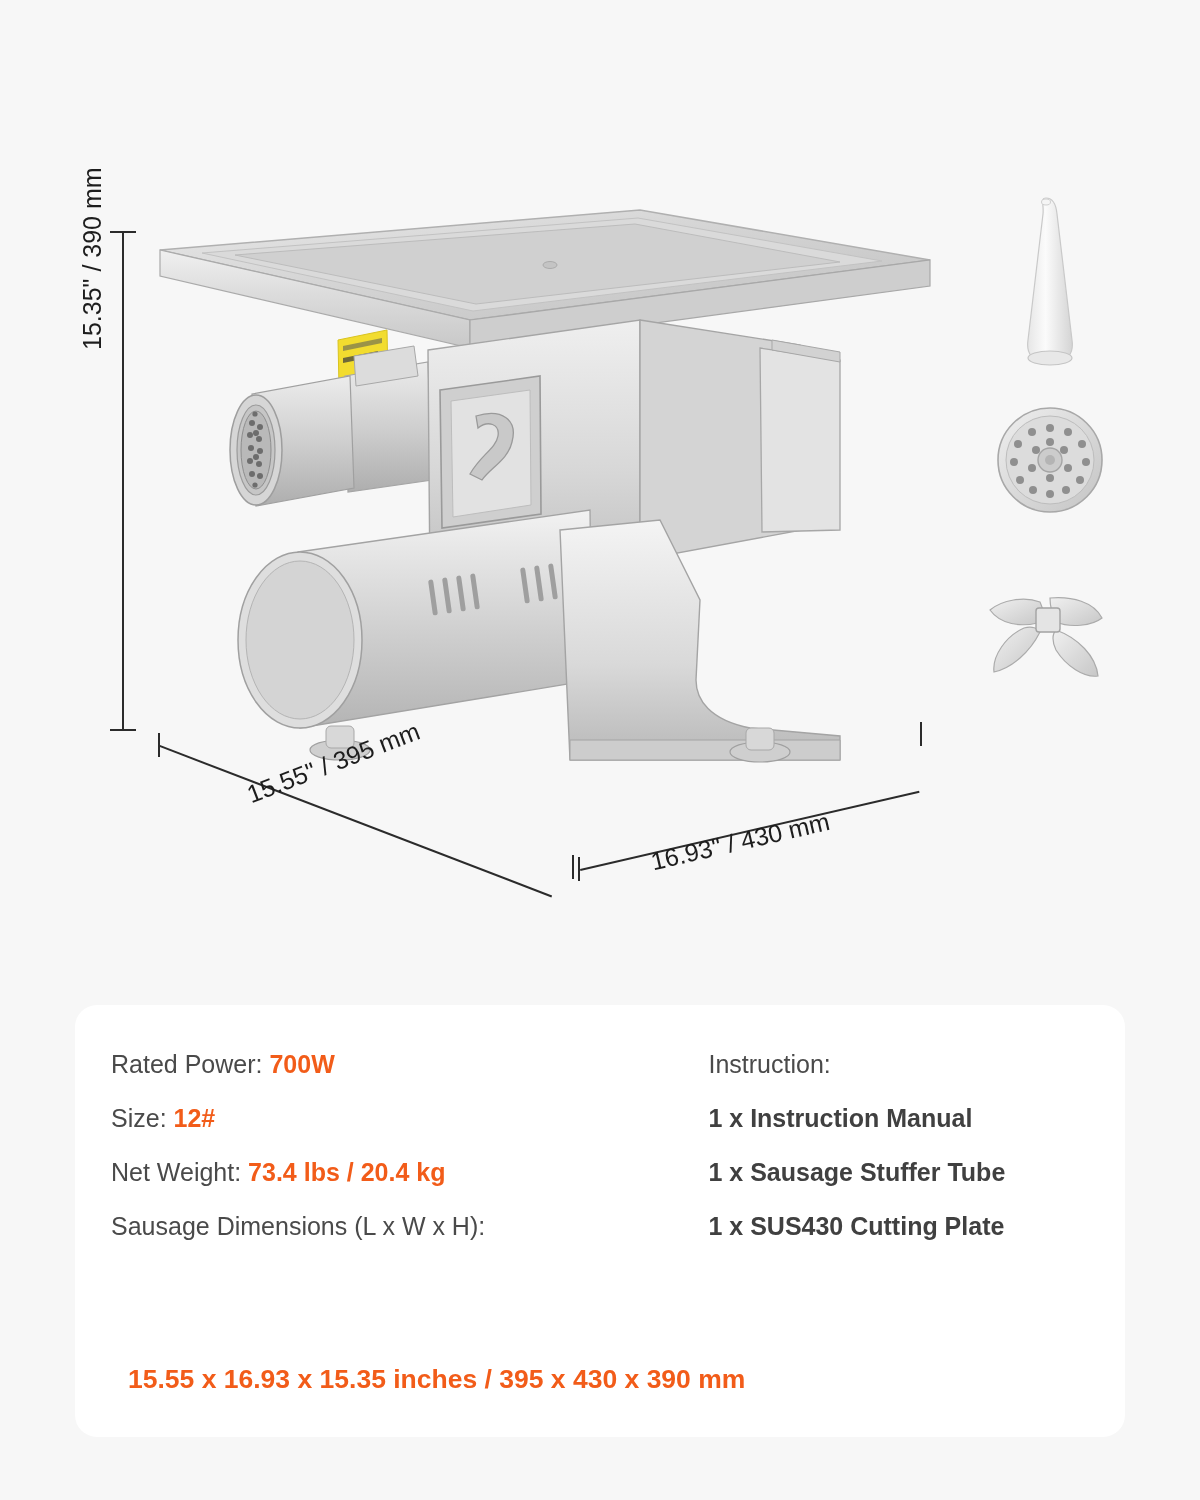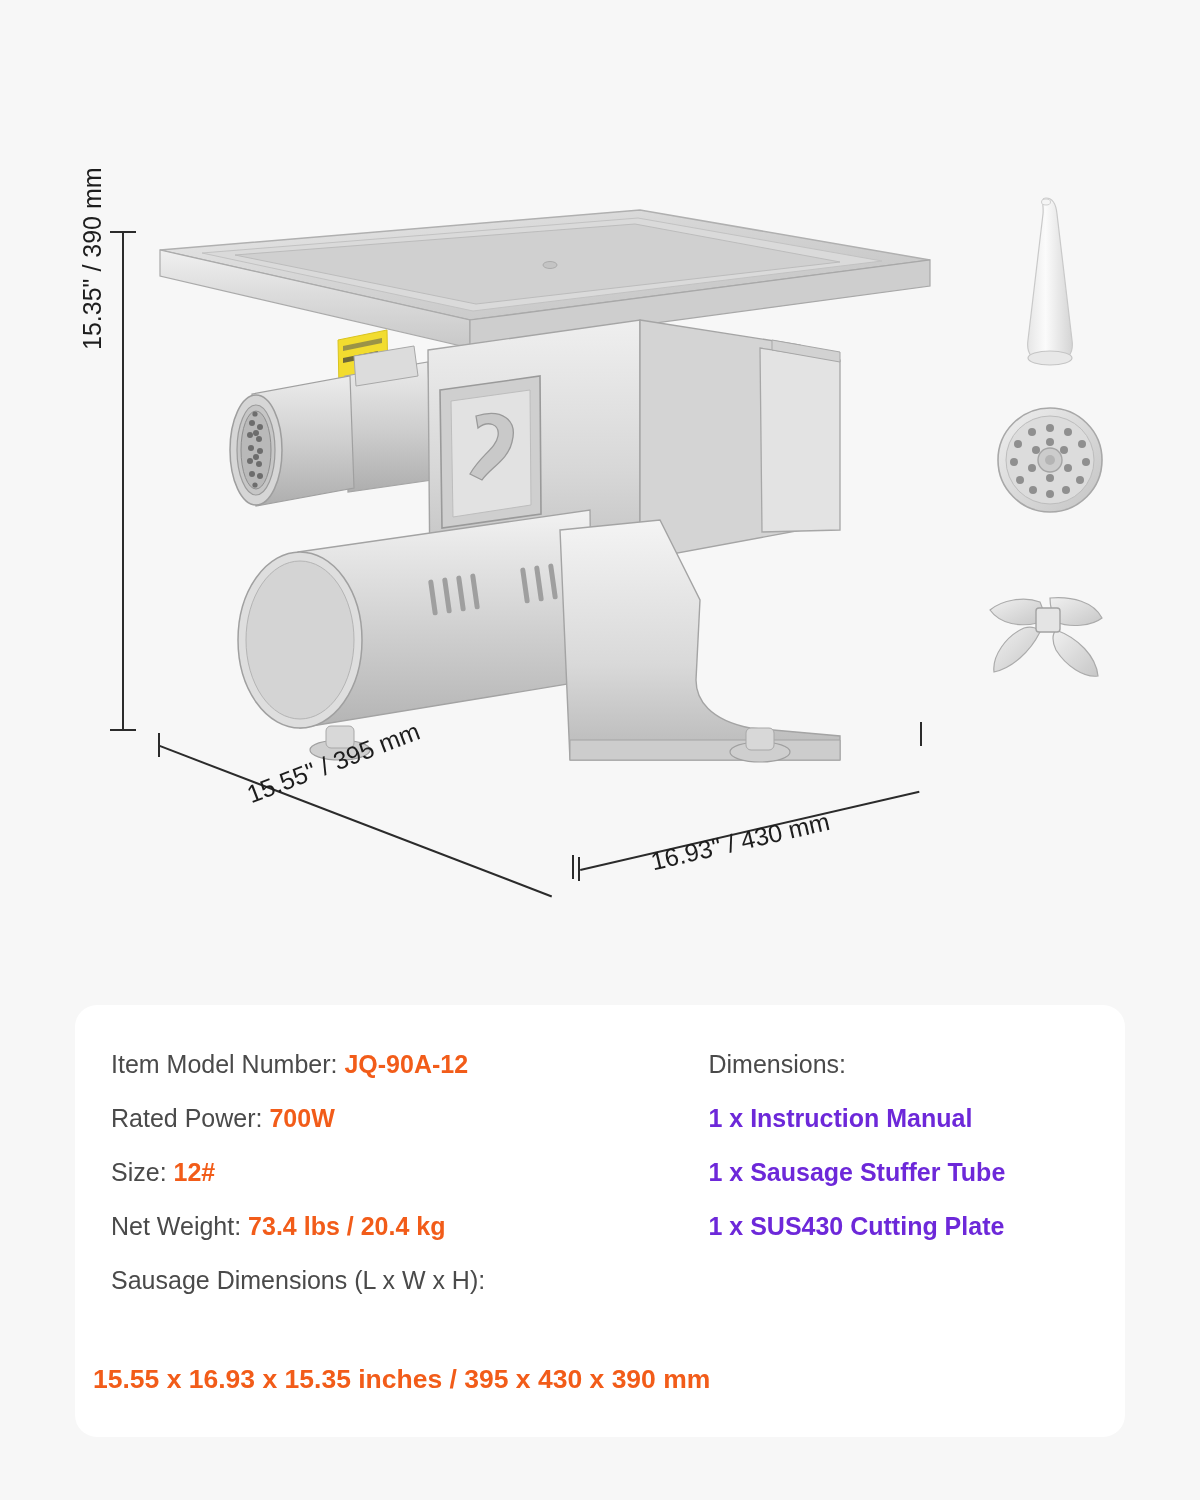--- a/index.html
+++ b/index.html
@@ -113,21 +113,21 @@
     line-height: 54px;
     white-space: nowrap;
   }
   .acc-head {
     font-size: 25px;
     color: #4a4a4a;
     line-height: 54px;
   }
   .acc-item {
     font-size: 25px;
-    color: #6d28d9;
+    color: #404040;
     font-weight: bold;
     line-height: 54px;
     white-space: nowrap;
   }
 </style>
 </head>
 <body>
 
 <div id="product-area">
 
@@ -333,37 +333,34 @@
   <div class="tick" style="left:920px; top:722px; width:1.5px; height:24px;"></div>
   <div class="dim-line" style="left:920px; top:730px; width:1.5px; height:0px;"></div>
   <div class="dim-label" id="depth-label">16.93" / 430 mm</div>
 
 </div>
 
 <div id="specs-panel">
 
   <div class="spec-col-left">
     <div class="spec-line">
-      <span>Item Model Number: </span><span class="spec-val">JQ-90A-12</span>
-    </div>
-    <div class="spec-line">
       <span>Rated Power: </span><span class="spec-val">700W</span>
     </div>
     <div class="spec-line">
       <span>Size: </span><span class="spec-val">12#</span>
     </div>
     <div class="spec-line">
       <span>Net Weight: </span><span class="spec-val">73.4 lbs / 20.4 kg</span>
     </div>
     <div class="spec-line">
       <span>Sausage Dimensions (L x W x H):</span>
     </div>
   </div>
 
   <div class="spec-col-right">
-    <div class="acc-head">Dimensions:</div>
+    <div class="acc-head">Instruction:</div>
     <div class="acc-item">1 x Instruction Manual</div>
     <div class="acc-item">1 x Sausage Stuffer Tube</div>
     <div class="acc-item">1 x SUS430 Cutting Plate</div>
   </div>
 </div>
 
-<div class="spec-dims-value" style="position:absolute; left:93px; top:1352px;">15.55 x 16.93 x 15.35 inches / 395 x 430 x 390 mm</div>
+<div class="spec-dims-value" style="position:absolute; left:128px; top:1352px;">15.55 x 16.93 x 15.35 inches / 395 x 430 x 390 mm</div>
 
 </body></html>

